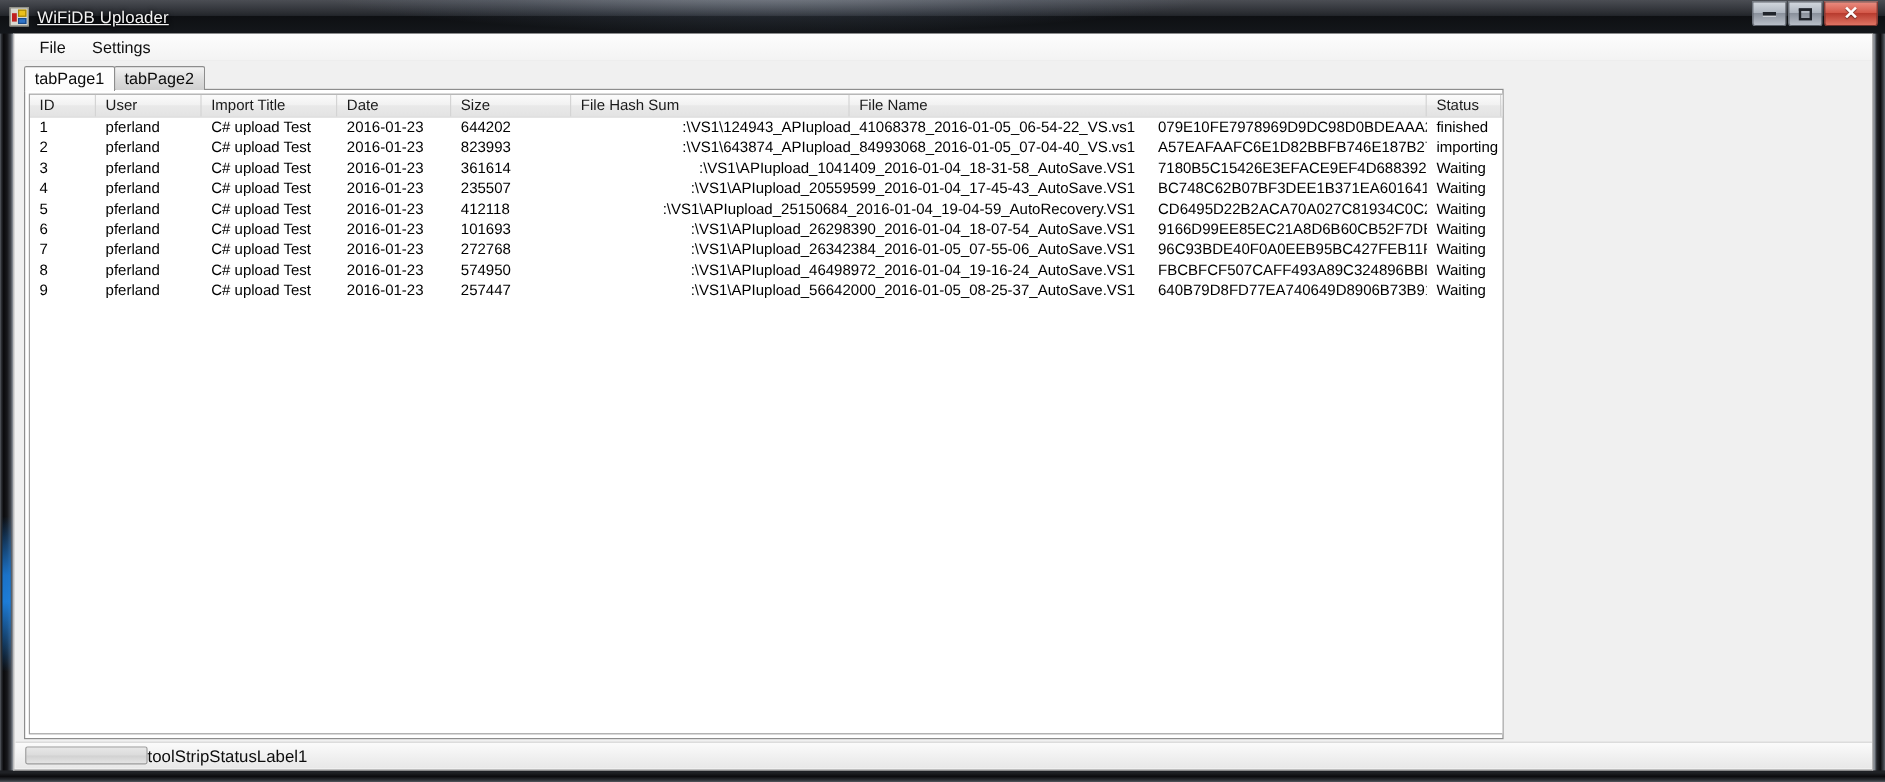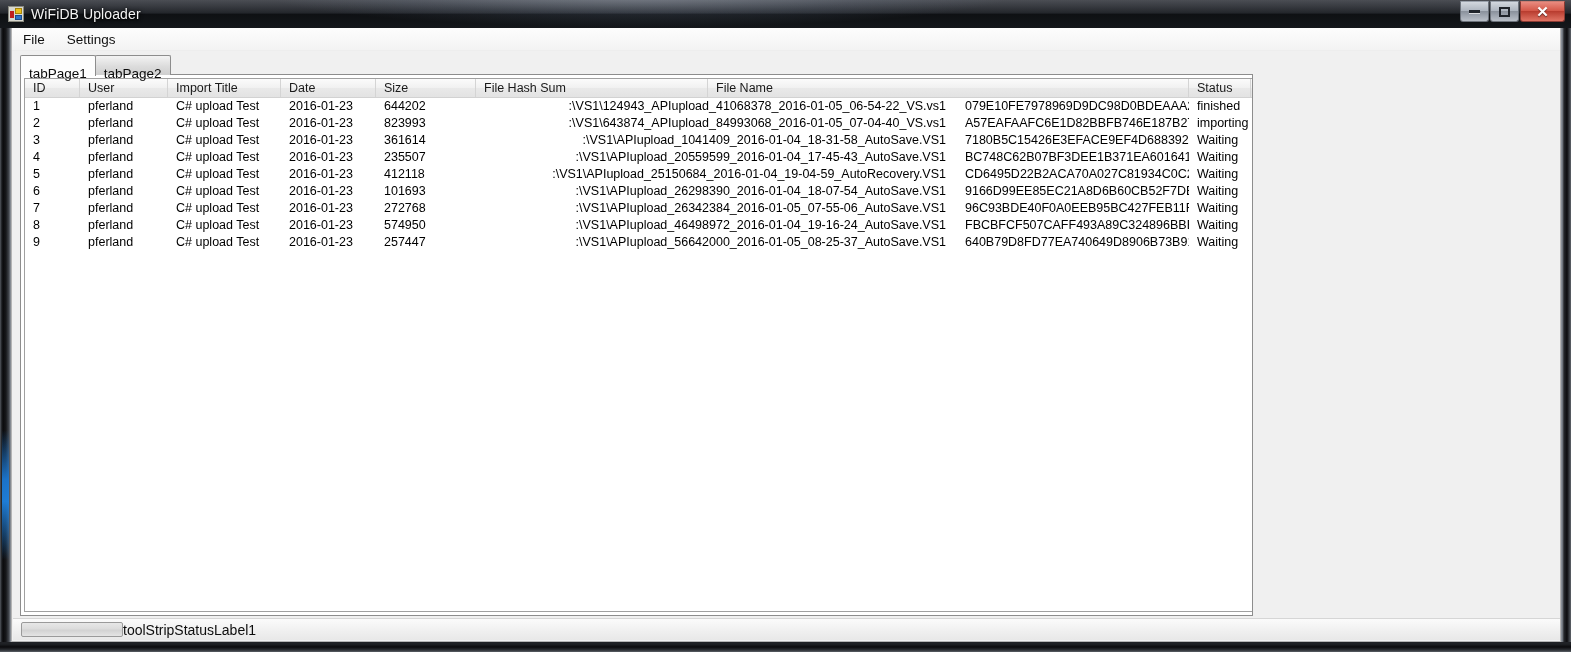--- a/index.html
+++ b/index.html
@@ -86,20 +86,21 @@
   #title-icon .sq-yel   { left: 6px; top: 1px;  width: 7px; height: 6px; background: #ecc01c; border:1px solid #a8860a;}
   #title-icon .sq-blue  { left: 6px; top: 8px;  width: 7px; height: 5px; background: #2e74c8; border:1px solid #1b4c8c;}
   #title-text {
     position: relative;
     margin-left: 7px;
     font-size: 14px;
     color: #f3f3f3;
     text-shadow: 0 0 4px rgba(0,0,0,0.9), 0 1px 2px rgba(0,0,0,0.9);
     letter-spacing: 0.1px;
     white-space: nowrap;
+    text-decoration: underline;
   }
 
   
   #win-buttons {
     position: absolute;
     right: 6px; top: 1px;
     display: flex;
     align-items: flex-start;
     height: 22px;
   }
@@ -150,20 +151,21 @@
     border-top: none;
     overflow: hidden;
   }
 
   
   #menustrip {
     height: 23px;
     background: linear-gradient(to bottom, #fdfdfd 0%, #f3f3f3 100%);
     display: flex;
     align-items: center;
+    padding-left: 10px;
     border-bottom: 1px solid #ededed;
   }
   .menu-item {
     padding: 3px 11px;
     font-size: 13.5px;
     color: #101010;
     white-space: nowrap;
   }
 
   
@@ -174,21 +176,21 @@
   }
   #tabstrip {
     position: relative;
     height: 21px;
     display: flex;
     align-items: flex-end;
     z-index: 3;
   }
   .tab {
     height: 20px;
-    padding: 8px 8px;
+    padding: 0 8px;
     font-size: 13.5px;
     color: #0b0b0b;
     line-height: 19px;
     border: 1px solid #8d8d8d;
     border-bottom: none;
     border-radius: 2px 2px 0 0;
     background: linear-gradient(to bottom, #f3f3f3 0%, #dcdcdc 55%, #cfcfcf 100%);
     position: relative;
     white-space: nowrap;
   }

